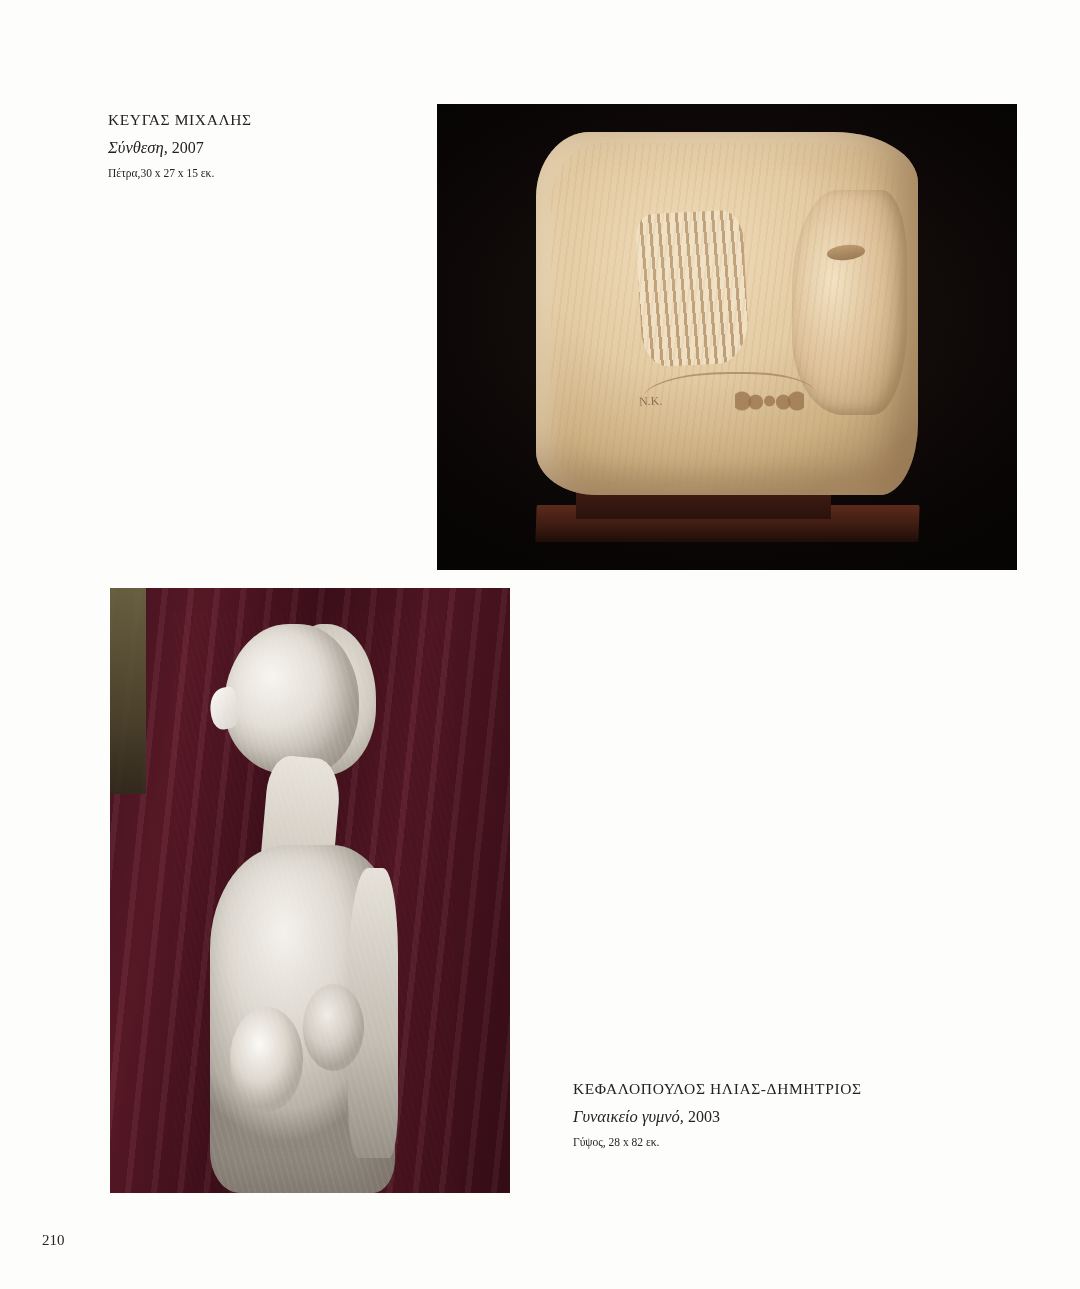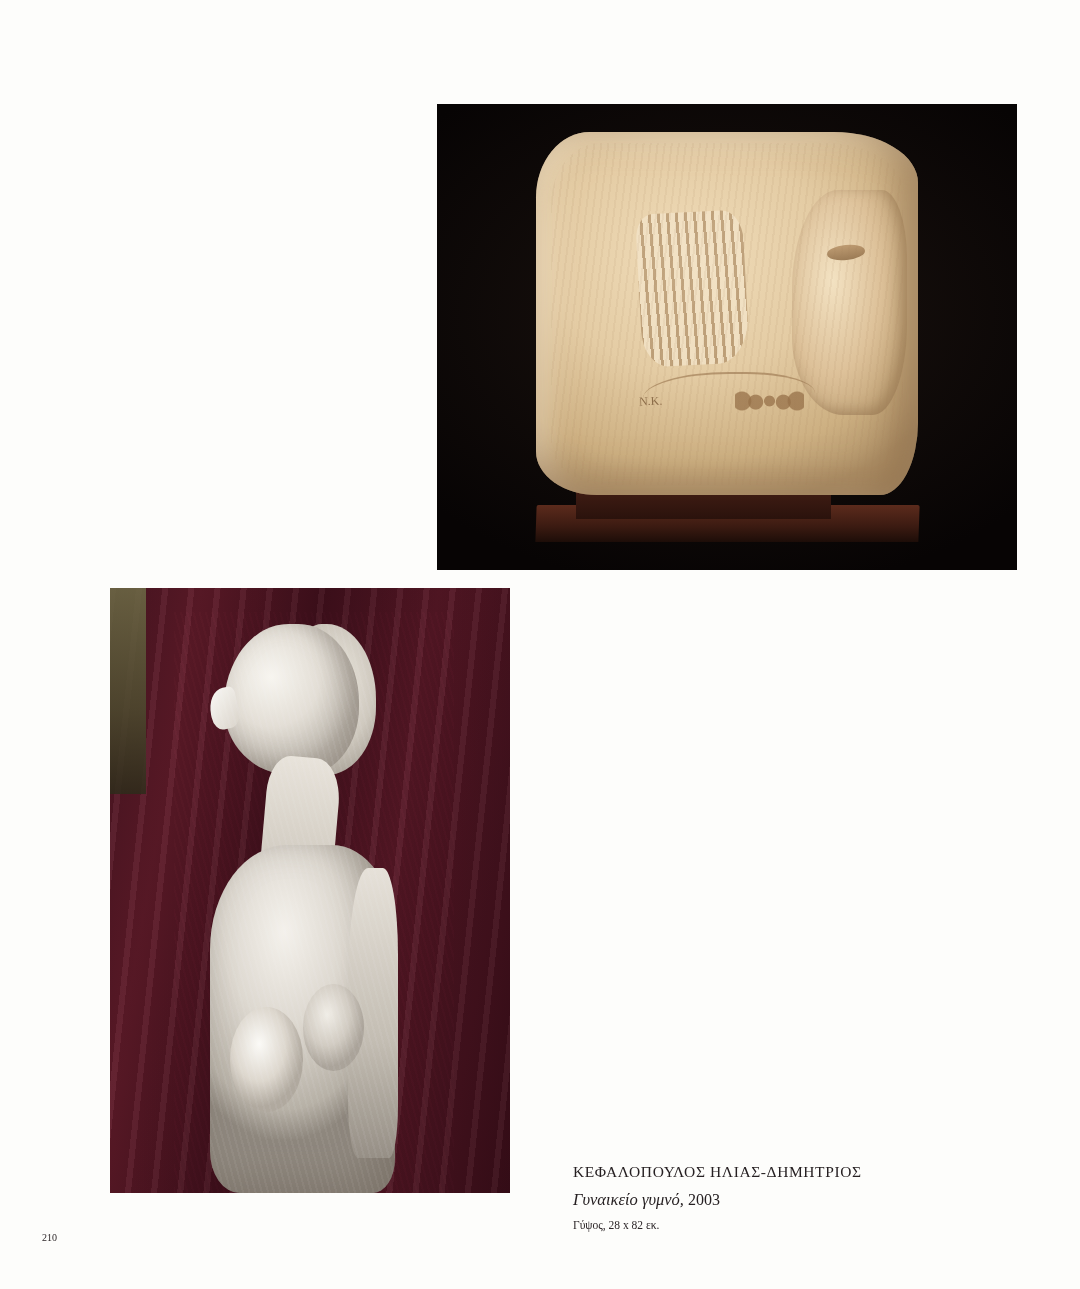--- a/index.html
+++ b/index.html
@@ -51,21 +51,21 @@
     color: #2b2527;
     white-space: nowrap;
   }
 
   #caption-top {
     left: 108px;
     top: 111px;
   }
   #caption-bottom {
     left: 573px;
-    top: 1163px;
+    top: 1080px;
   }
 
   
   .photo {
     position: absolute;
     overflow: hidden;
   }
   #photo-top {
     left: 437px;
     top: 104px;
@@ -313,29 +313,37 @@
       repeating-linear-gradient(75deg, rgba(255,255,255,.10) 0 2px, rgba(120,112,103,.10) 2px 6px);
     mix-blend-mode: overlay;
     opacity: .5;
   }
 
   
   #page-number {
     position: absolute;
     left: 42px;
     top: 1232px;
-    font-size: 10px;
+    font-size: 15px;
     color: #2b2527;
   }
 </style>
 </head>
 <body>
 
 <div class="page">
 
+  <div class="caption" id="caption-top">
+    <div class="artist">ΚΕΥΓΑΣ  ΜΙΧΑΛΗΣ</div>
+    <div class="title-line">
+      <span class="work-title">Σύνθεση,</span>
+      <span class="year">2007</span>
+    </div>
+    <div class="material">Πέτρα,30 x 27 x 15 εκ.</div>
+  </div>
 
   <div class="photo" id="photo-top">
     <div class="relief-bg"></div>
     <div class="relief-base"></div>
     <div class="relief-plinth"></div>
     <div class="relief-block">
       <div class="relief-hair"></div>
       <div class="relief-face"></div>
       <div class="relief-eye"></div>
       <div class="relief-collar"></div>

